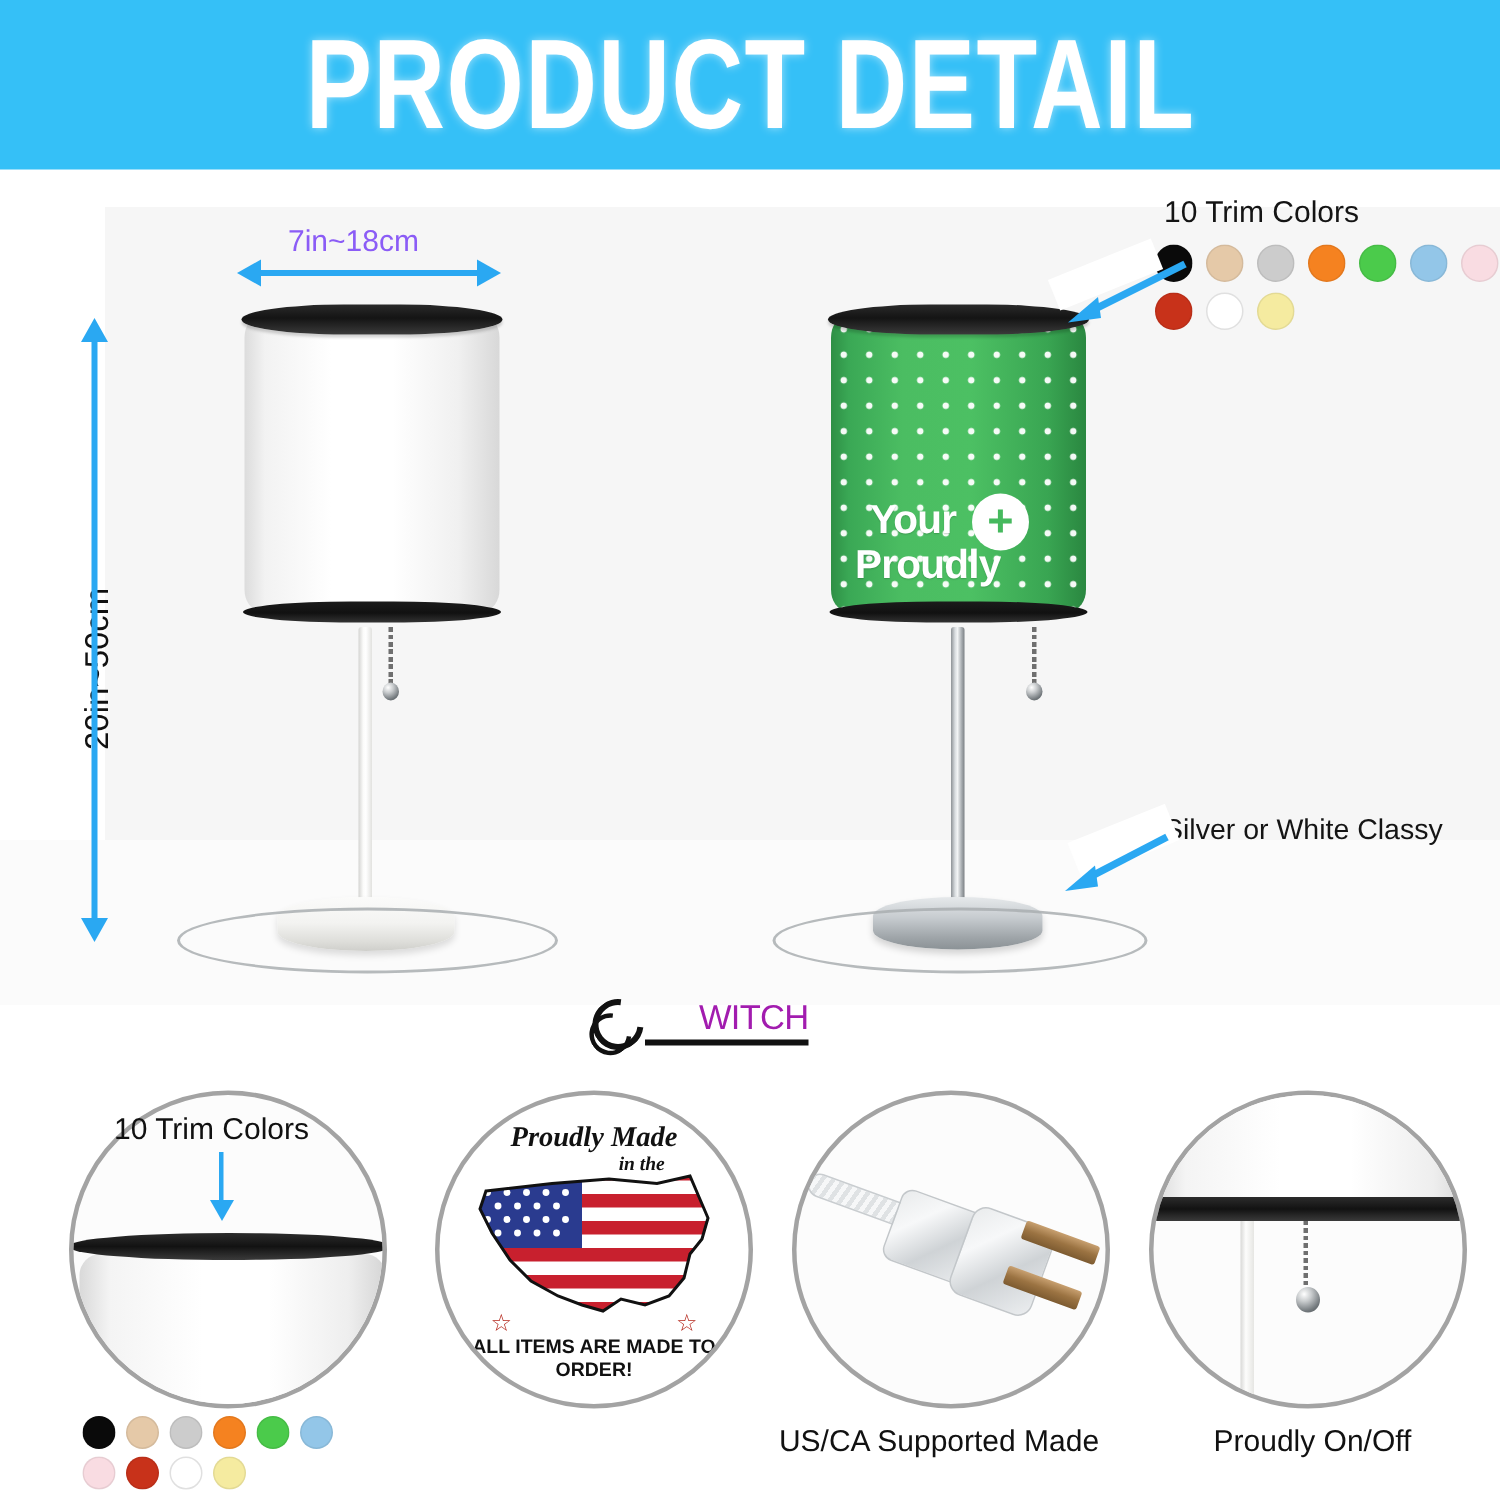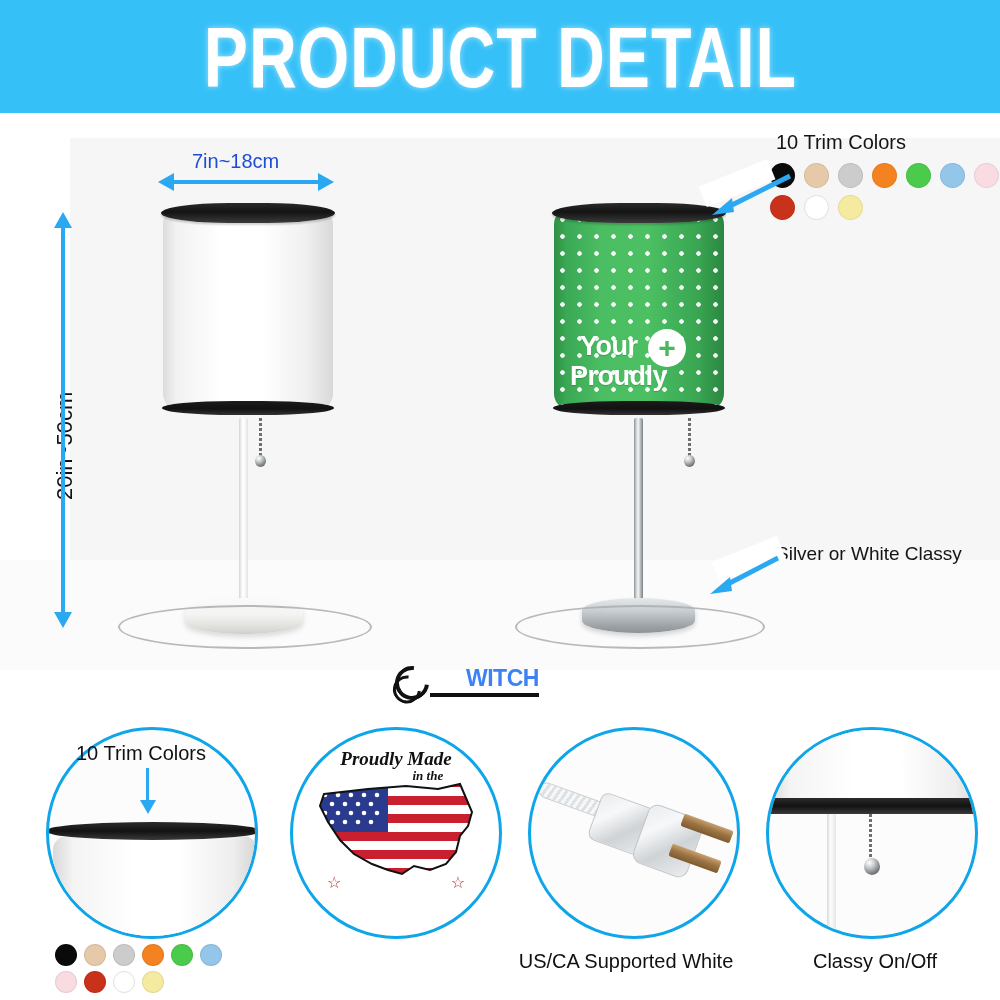--- a/index.html
+++ b/index.html
@@ -113,21 +113,21 @@
   .design-l2 { position: absolute; left: 8px; top: 30px; font-size: 27px; letter-spacing: -0.5px;
                text-shadow: 0 1px 1px rgba(0,0,0,0.18); }
   .design-plus {
     position: absolute; left: 86px; top: -2px; width: 38px; height: 38px; border-radius: 50%;
     background: #ffffff; color: #46b95e;
     display: flex; align-items: center; justify-content: center;
     font-size: 30px; line-height: 1; font-weight: bold;
   }
 
   
-  .dim-label { position: absolute; font-size: 20px; color: #1d4ed8; white-space: nowrap; }
+  .dim-label { position: absolute; font-size: 20px; color: #8b5cf6; white-space: nowrap; }
   .hline { position: absolute; height: 4px; background: #2aa8f2; }
   .vline { position: absolute; width: 4px; background: #2aa8f2; }
   .arrow-l, .arrow-r, .arrow-u, .arrow-d { position: absolute; width: 0; height: 0; }
   .arrow-l { border-top: 9px solid transparent; border-bottom: 9px solid transparent; border-right: 16px solid #2aa8f2; }
   .arrow-r { border-top: 9px solid transparent; border-bottom: 9px solid transparent; border-left: 16px solid #2aa8f2; }
   .arrow-u { border-left: 9px solid transparent; border-right: 9px solid transparent; border-bottom: 16px solid #2aa8f2; }
   .arrow-d { border-left: 9px solid transparent; border-right: 9px solid transparent; border-top: 16px solid #2aa8f2; }
   .vlabel {
     position: absolute; font-size: 22px; color: #111;
     transform: rotate(-90deg); transform-origin: left top; white-space: nowrap;
@@ -156,29 +156,29 @@
     border-right-color: transparent;
     transform: rotate(-38deg);
   }
   .logo-c2 {
     position: absolute; left: -9px; top: 1px; width: 28px; height: 28px;
     border: 3px solid #111; border-radius: 50%; border-right-color: transparent;
   }
   .logo-custom { font-size: 33px; font-weight: bold; letter-spacing: -1.5px; color: #111;
                  margin-left: -4px; font-family: "Liberation Sans", sans-serif; }
   .logo-witch-box { position: relative; margin-left: 1px; padding-bottom: 3px; }
-  .logo-witch { font-size: 23px; font-weight: bold; letter-spacing: -0.5px; color: #3b82f6;
+  .logo-witch { font-size: 23px; font-weight: normal; letter-spacing: -0.5px; color: #a21caf;
                 display: block; line-height: 1; padding-left: 36px; }
   .logo-underline { height: 4px; background: #111; margin-top: 3px; width: 100%; }
 
   
   .feature { position: absolute; }
   .circle {
     position: absolute; border-radius: 50%;
-    border: 3px solid #0ea5e9; background: #fcfcfc; overflow: hidden;
+    border: 3px solid #a3a3a3; background: #fcfcfc; overflow: hidden;
   }
   .feature-label {
     position: absolute; font-size: 20px; color: #111; text-align: center; white-space: nowrap;
   }
 
   
   .usa-inner { position: absolute; left: 0; top: 0; width: 100%; height: 100%; }
   .usa-proudly {
     position: absolute; top: 18px; left: 0; width: 100%; text-align: center;
     font-family: "Liberation Serif", serif; font-style: italic; font-weight: bold;
@@ -404,40 +404,41 @@
                 <circle cx="61" cy="44" r="2.3"></circle>
             </g>
           </g>
           <path d="M14,16 L58,11 L96,8 L128,11 L150,6 L156,20 L162,34
                    L158,48 L150,58 L146,74 L136,86 L120,92 L104,88
                    L92,96 L78,92 L62,86 L44,76 L30,62 L18,44 L10,28 Z" fill="none" stroke="#111" stroke-width="2"></path>
         </svg>
 
         <div class="usa-star" style="left:34px;">☆</div>
         <div class="usa-star" style="right:34px;">☆</div>
+        <div class="usa-sub">ALL ITEMS ARE MADE TO ORDER!</div>
       </div>
     </div>
   </div>
 
   <div class="feature">
     <div class="circle" style="left:528px; top:727px; width:212px; height:212px;">
       <div class="plug-cord" style="left:6px; top:62px; width:72px; transform:rotate(20deg);"></div>
       <div class="plug-body" style="left:62px; top:70px; width:62px; height:50px; transform:rotate(20deg);"></div>
       <div class="plug-body" style="left:108px; top:80px; width:58px; height:62px; border-radius:10px; transform:rotate(20deg);"></div>
       <div class="plug-prong" style="left:150px; top:92px; width:52px; transform:rotate(20deg);"></div>
       <div class="plug-prong" style="left:138px; top:122px; width:52px; transform:rotate(20deg);"></div>
     </div>
-    <div class="feature-label" style="left:506px; top:950px; width:240px;">US/CA Supported White</div>
+    <div class="feature-label" style="left:506px; top:950px; width:240px;">US/CA Supported Made</div>
   </div>
 
   <div class="feature">
     <div class="circle" style="left:766px; top:727px; width:212px; height:212px;">
       <div class="crop-shade-body" style="left:0px; top:-10px; width:212px; height:82px; border-radius:0 0 10px 10px;"></div>
       <div class="crop-trim" style="left:-4px; top:68px; width:220px; height:16px;"></div>
       <div style="position:absolute; left:58px; top:84px; width:9px; height:130px;
                   background:linear-gradient(to right,#d9d9d7 0%,#fdfdfc 40%,#e6e6e3 100%);"></div>
       <div class="chain" style="left:100px; top:84px; height:48px;"></div>
       <div class="chain-ball" style="left:95px; top:128px; width:16px; height:17px;"></div>
     </div>
-    <div class="feature-label" style="left:790px; top:950px; width:170px;">Classy On/Off</div>
+    <div class="feature-label" style="left:790px; top:950px; width:170px;">Proudly On/Off</div>
   </div>
 
 </div>
 
 </body></html>

